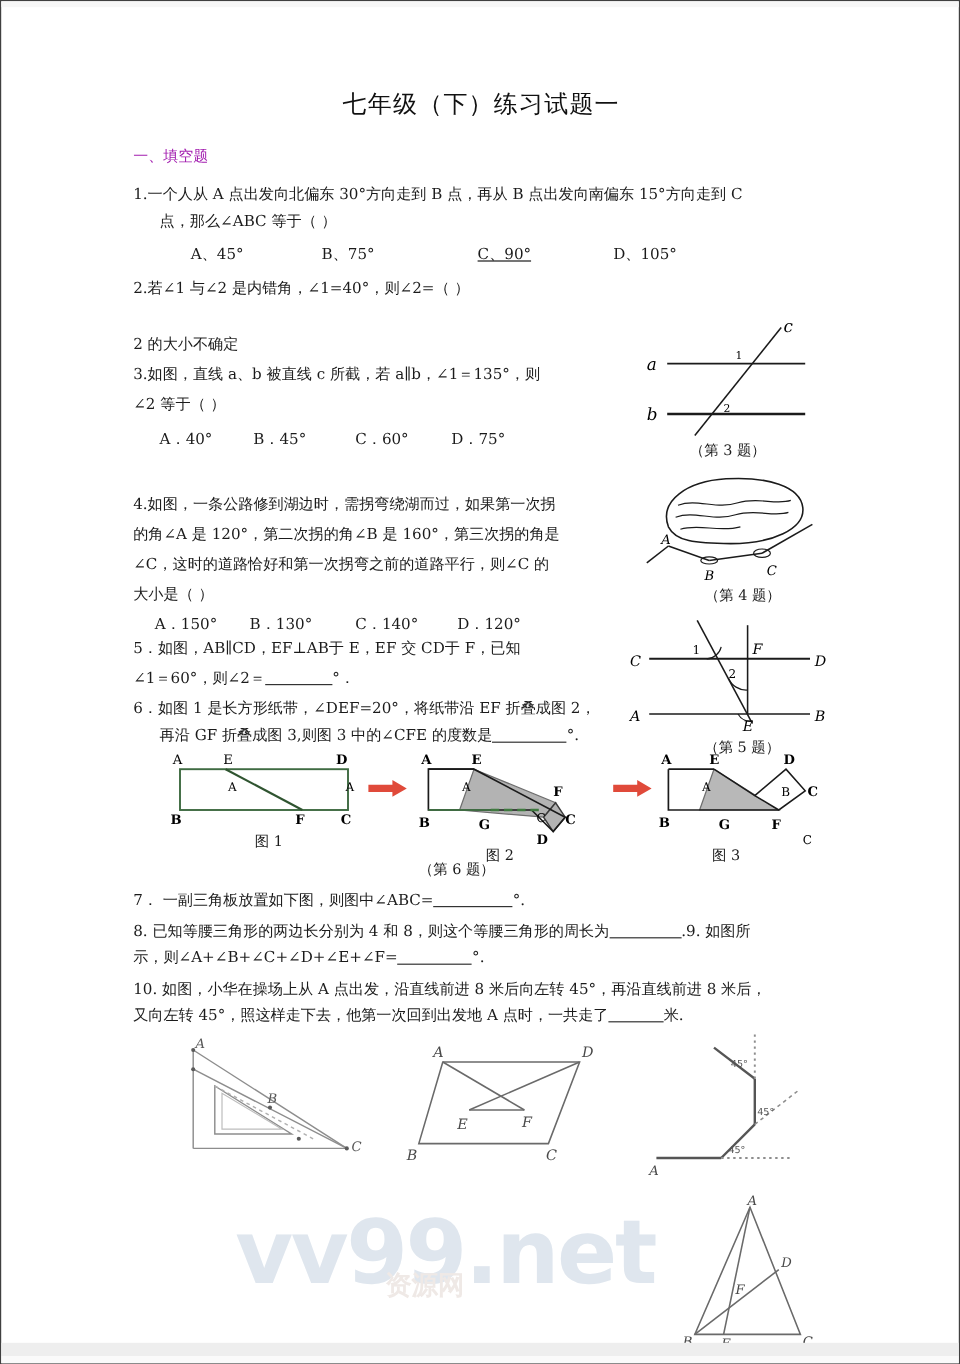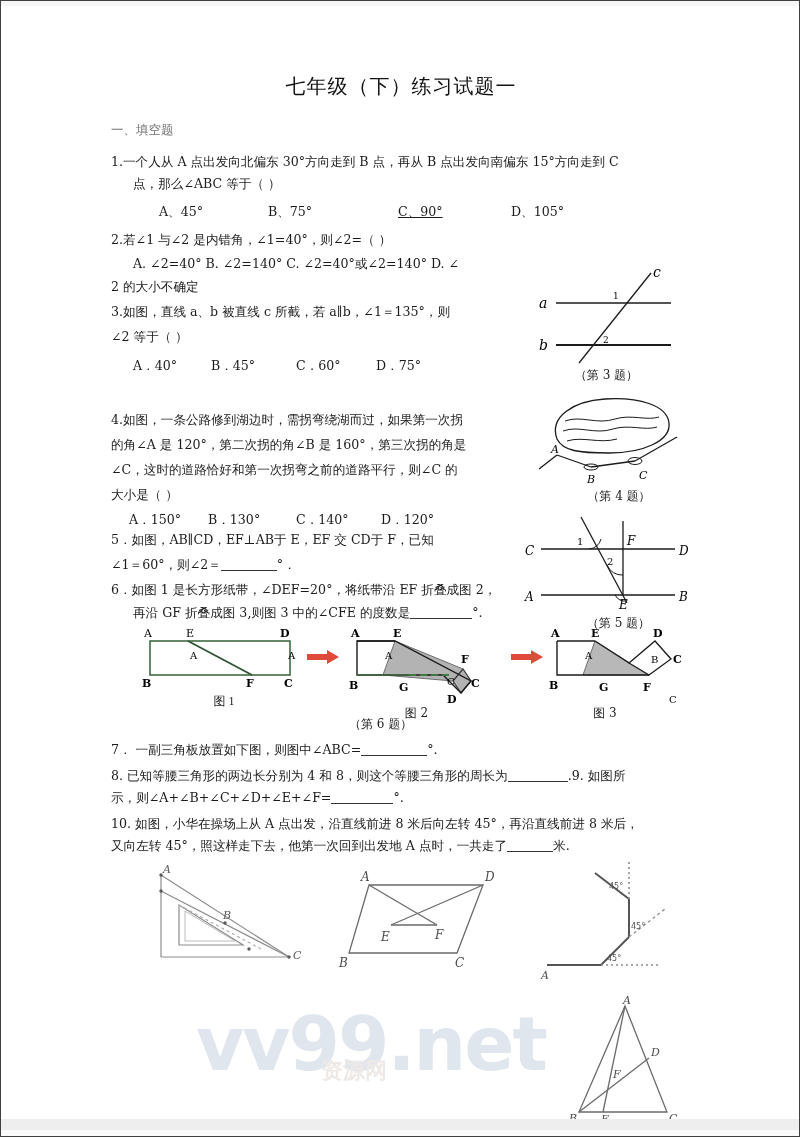--- a/index.html
+++ b/index.html
@@ -22,21 +22,21 @@
   .scanband-bottom{position:absolute;left:0;top:1118px;width:800px;height:11px;background:#eeeeee;}
   .scanband-bottom2{position:absolute;left:0;top:1129px;width:800px;height:8px;background:#fafafa;}
 
   .content{position:absolute;left:110px;top:0;width:580px;height:1137px;}
 
   h1.title{
     position:absolute;left:0;top:72px;width:580px;
     text-align:center;font-size:20px;font-weight:normal;
     letter-spacing:1px;margin:0;color:#111;
   }
-  .sec{position:absolute;left:0;font-size:12.5px;line-height:1.05;color:#737373;}
+  .sec{position:absolute;left:0;font-size:12.5px;line-height:1.05;color:#a21caf;}
 
   .q{position:absolute;font-size:12.6px;line-height:22px;color:#1b1b1b;}
   .blank{display:inline-block;border-bottom:1px solid #333;height:13px;vertical-align:-2px;}
 
   
   .cap{font-size:12px;text-align:center;color:#1b1b1b;}
 
   svg{display:block;overflow:visible;}
 
   .fig{position:absolute;}
@@ -67,21 +67,20 @@
     <div class="sec" style="top:122px;">一、填空题</div>
 
     <div class="q" style="top:150px;left:0;width:580px;">1.一个人从 A 点出发向北偏东 30°方向走到 B 点，再从 B 点出发向南偏东 15°方向走到 C</div>
     <div class="q" style="top:172px;left:22px;width:560px;">点，那么∠ABC 等于（      ）</div>
     <div class="q" style="top:200px;left:48px;">A、45°</div>
     <div class="q" style="top:200px;left:157px;">B、75°</div>
     <div class="q" style="top:200px;left:287px;text-decoration:underline;">C、90°</div>
     <div class="q" style="top:200px;left:400px;">D、105°</div>
 
     <div class="q" style="top:228px;left:0;width:580px;">2.若∠1 与∠2 是内错角，∠1=40°，则∠2=（     ）</div>
-    <div class="q" style="top:252px;left:22px;width:560px;">A. ∠2=40°  B. ∠2=140°   C. ∠2=40°或∠2=140°     D. ∠</div>
     <div class="q" style="top:275px;left:0;">2 的大小不确定</div>
 
     <div class="q" style="top:300px;left:0;width:420px;">3.如图，直线 a、b 被直线 c 所截，若 a∥b，∠1＝135°，则</div>
     <div class="q" style="top:325px;left:0;width:420px;">∠2 等于（    ）</div>
     <div class="q" style="top:354px;left:22px;">A．40°</div>
     <div class="q" style="top:354px;left:100px;">B．45°</div>
     <div class="q" style="top:354px;left:185px;">C．60°</div>
     <div class="q" style="top:354px;left:265px;">D．75°</div>
 
     <div class="fig" style="left:420px;top:262px;width:165px;height:120px;">
@@ -163,21 +162,21 @@
         <line x1="52" y1="16" x2="116" y2="50" stroke="#2f5430" stroke-width="1.8"></line>
         <text x="8" y="12" font-size="11" font-family="DejaVu Serif, serif">A</text>
         <text x="50" y="12" font-size="11" font-family="DejaVu Serif, serif">E</text>
         <text x="144" y="12" font-size="11" font-weight="bold" font-family="DejaVu Serif, serif">D</text>
         <text x="6" y="62" font-size="11" font-weight="bold" font-family="DejaVu Serif, serif">B</text>
         <text x="110" y="62" font-size="11" font-weight="bold" font-family="DejaVu Serif, serif">F</text>
         <text x="148" y="62" font-size="11" font-weight="bold" font-family="DejaVu Serif, serif">C</text>
         <text x="152" y="34" font-size="10" font-family="DejaVu Serif, serif">A</text>
         <text x="54" y="34" font-size="10" font-family="DejaVu Serif, serif">A</text>
       </svg>
-      <div class="cap" style="margin-top:2px;margin-left:-4px;font-family:Liberation Serif, serif;">图 1</div>
+      <div class="cap" style="margin-top:2px;margin-left:-4px;">图 1</div>
     </div>
     <div class="fig" style="left:196px;top:648px;">
       <svg width="34" height="16" viewBox="0 0 34 16">
         <path d="M0,5 L20,5 L20,1 L32,8 L20,15 L20,11 L0,11 Z" fill="#e04a3a"></path>
       </svg>
     </div>
 
     <div class="fig" style="left:232px;top:624px;width:165px;height:92px;">
       <svg width="165" height="78" viewBox="0 0 165 78">
         <polygon points="52,16 120,44 110,56 40,50" fill="#9a9a9a" fill-opacity="0.75" stroke="#6d6d6d" stroke-width="1"></polygon>

